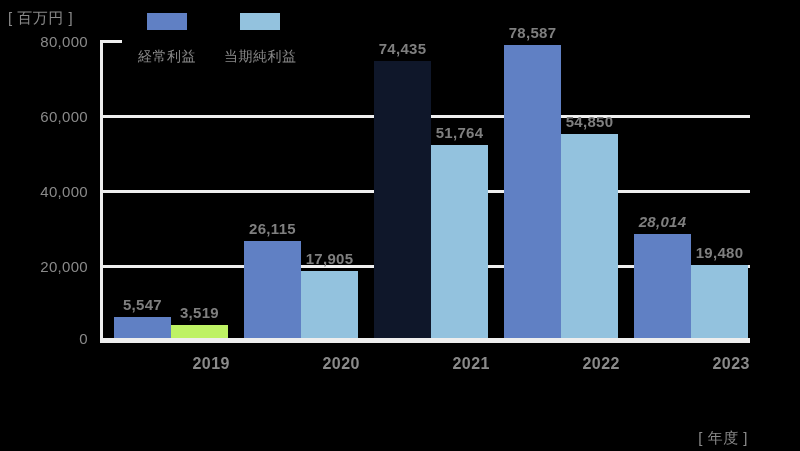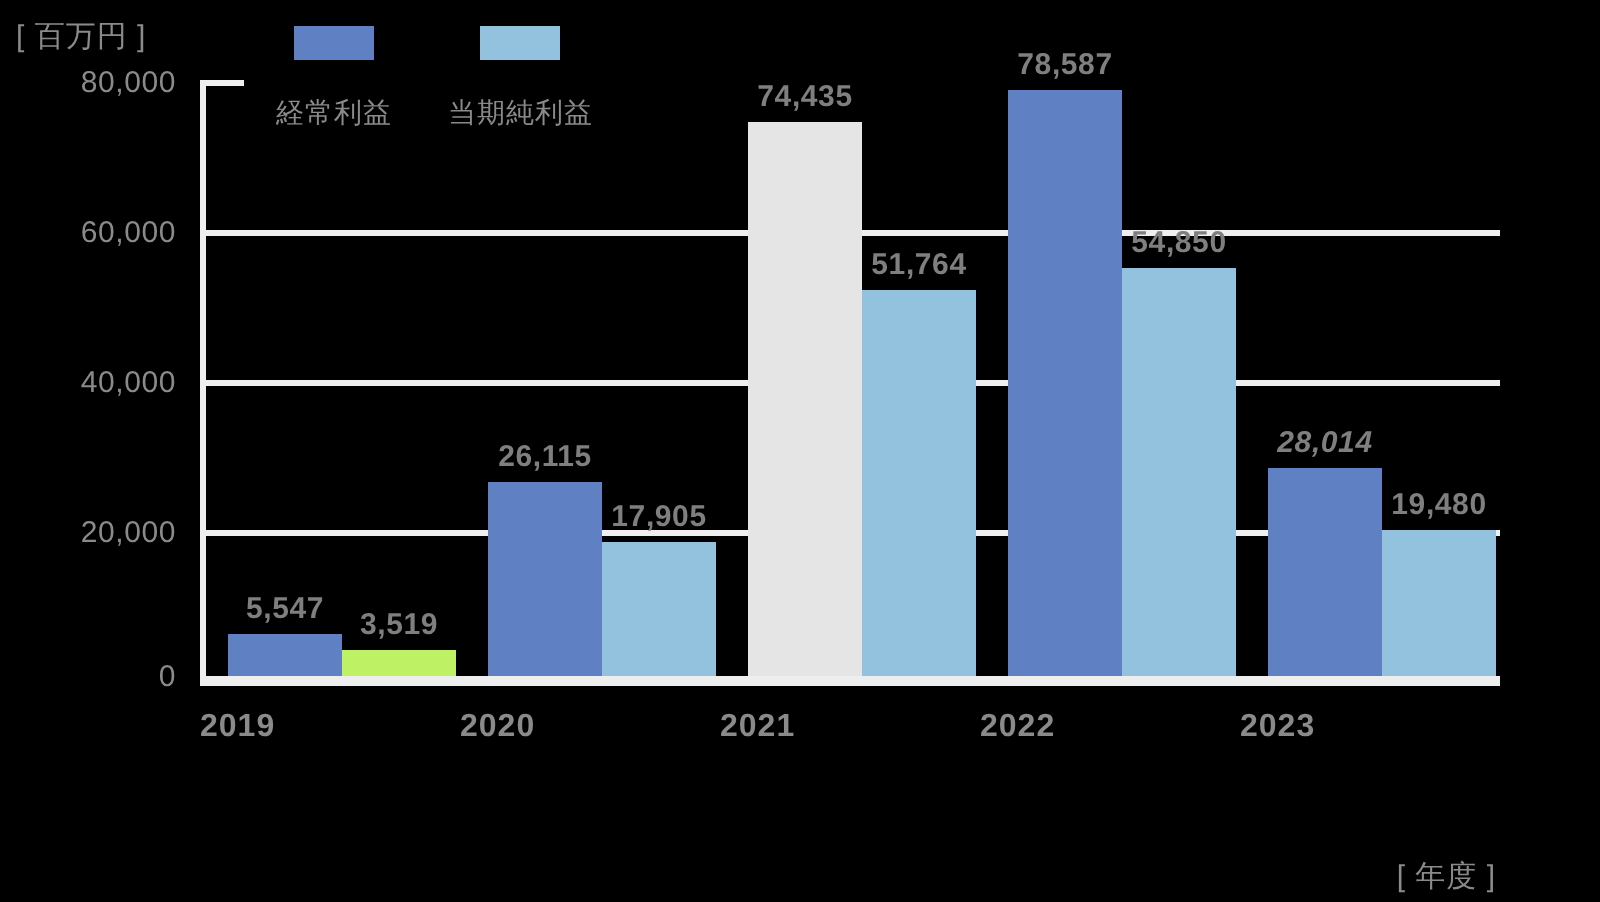--- a/index.html
+++ b/index.html
@@ -148,21 +148,21 @@
     position: absolute;
     left: 100px;
     top: 355px;
     width: 650px;
     height: 30px;
   }
   .xtick {
     position: absolute;
     top: 0;
     width: 130px;
-    text-align: left;
+    text-align: right;
     font-size: 16px;
     font-weight: bold;
     color: #8a8a8a;
     letter-spacing: 0.5px;
   }
 
   
   .xaxis-unit {
     position: absolute;
     right: 52px;
@@ -218,21 +218,21 @@
         </div>
         <div class="group" style="left: 130px;">
           <div class="bar primary" style="background: rgb(96, 128, 196); height: 97.2784px; bottom: 2px;">
             <span class="bar-value">26,115</span>
           </div>
           <div class="bar secondary" style="background: rgb(147, 194, 222); height: 66.6961px; bottom: 2px;">
             <span class="bar-value">17,905</span>
           </div>
         </div>
         <div class="group" style="left: 260px;">
-          <div class="bar primary" style="background: #e5e5e5; height: 277.27px; bottom: 2px;">
+          <div class="bar primary" style="background: #0f172a; height: 277.27px; bottom: 2px;">
             <span class="bar-value">74,435</span>
           </div>
           <div class="bar secondary" style="background: rgb(147, 194, 222); height: 192.821px; bottom: 2px;">
             <span class="bar-value">51,764</span>
           </div>
         </div>
         <div class="group" style="left: 390px;">
           <div class="bar primary" style="background: rgb(96, 128, 196); height: 292.737px; bottom: 2px;">
             <span class="bar-value">78,587</span>
           </div>

